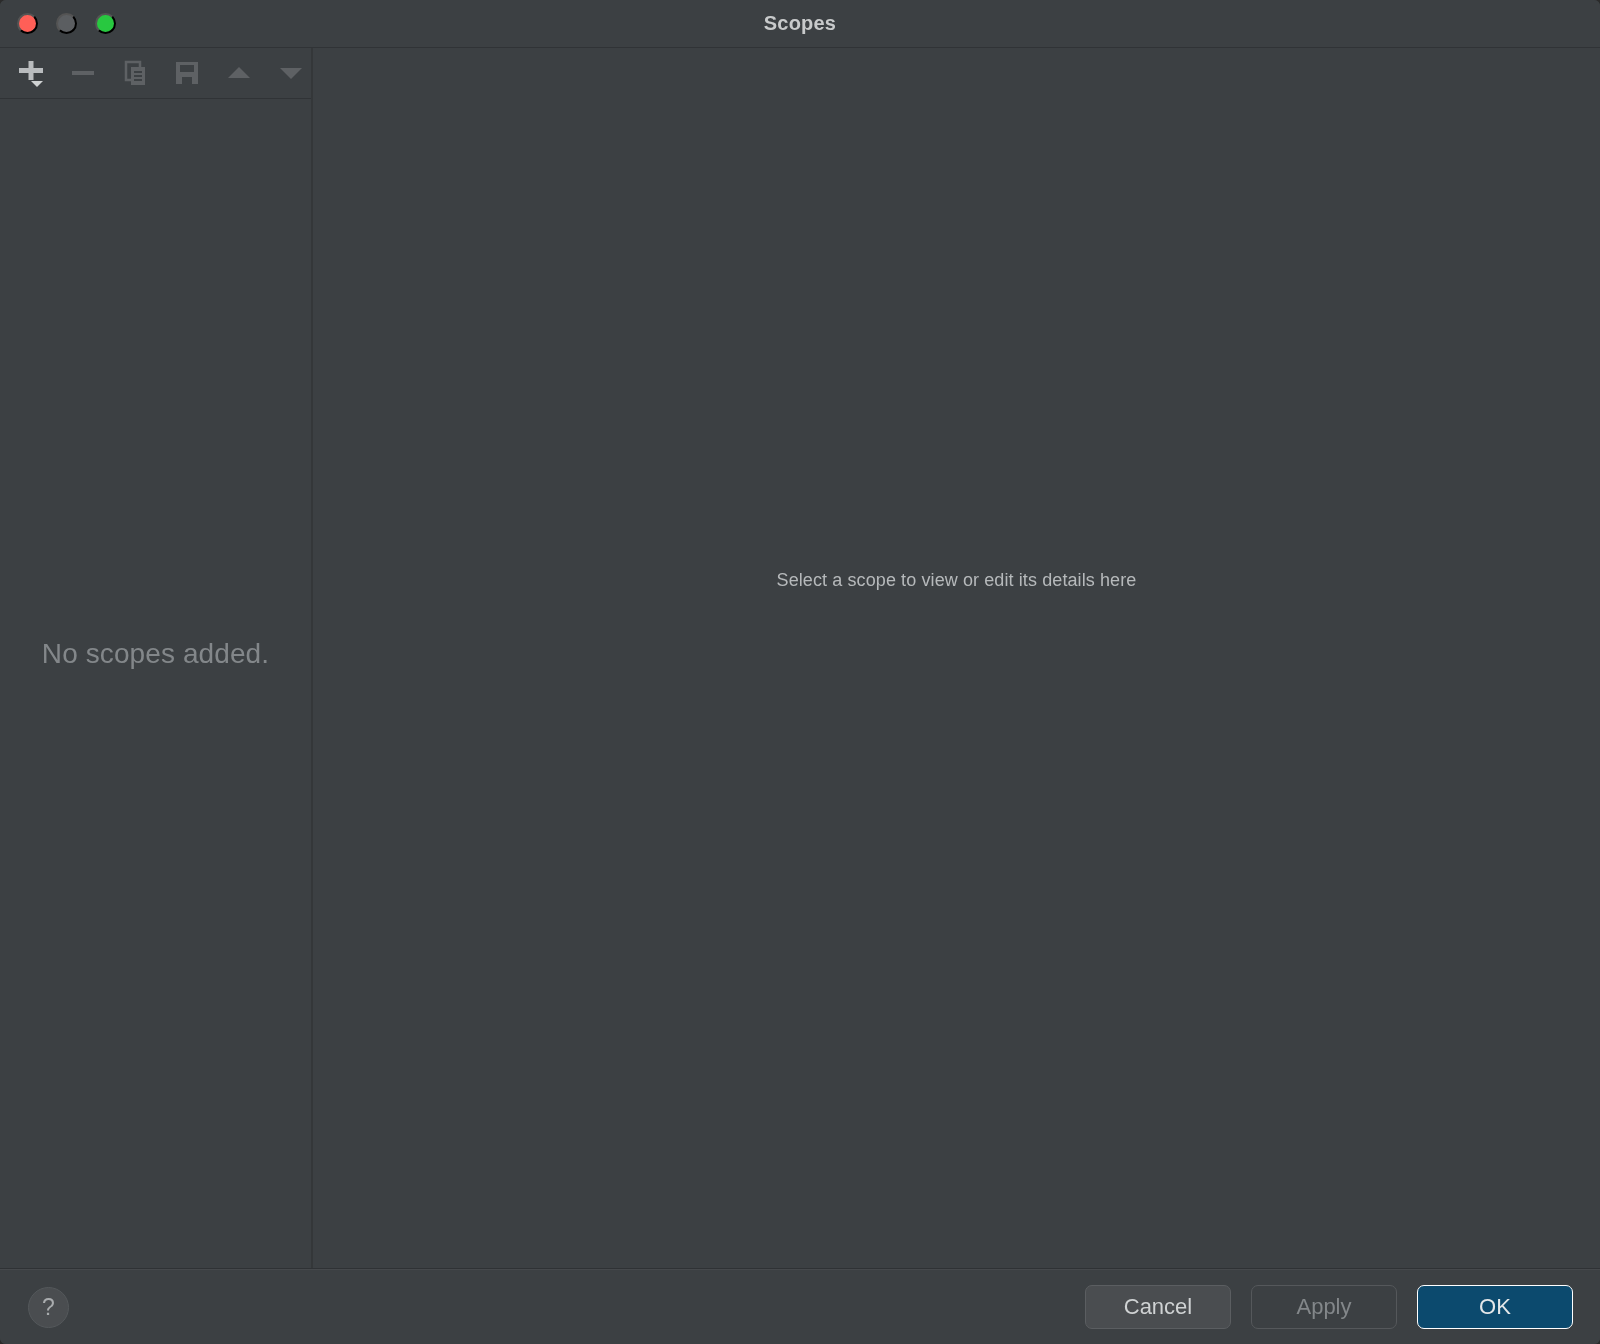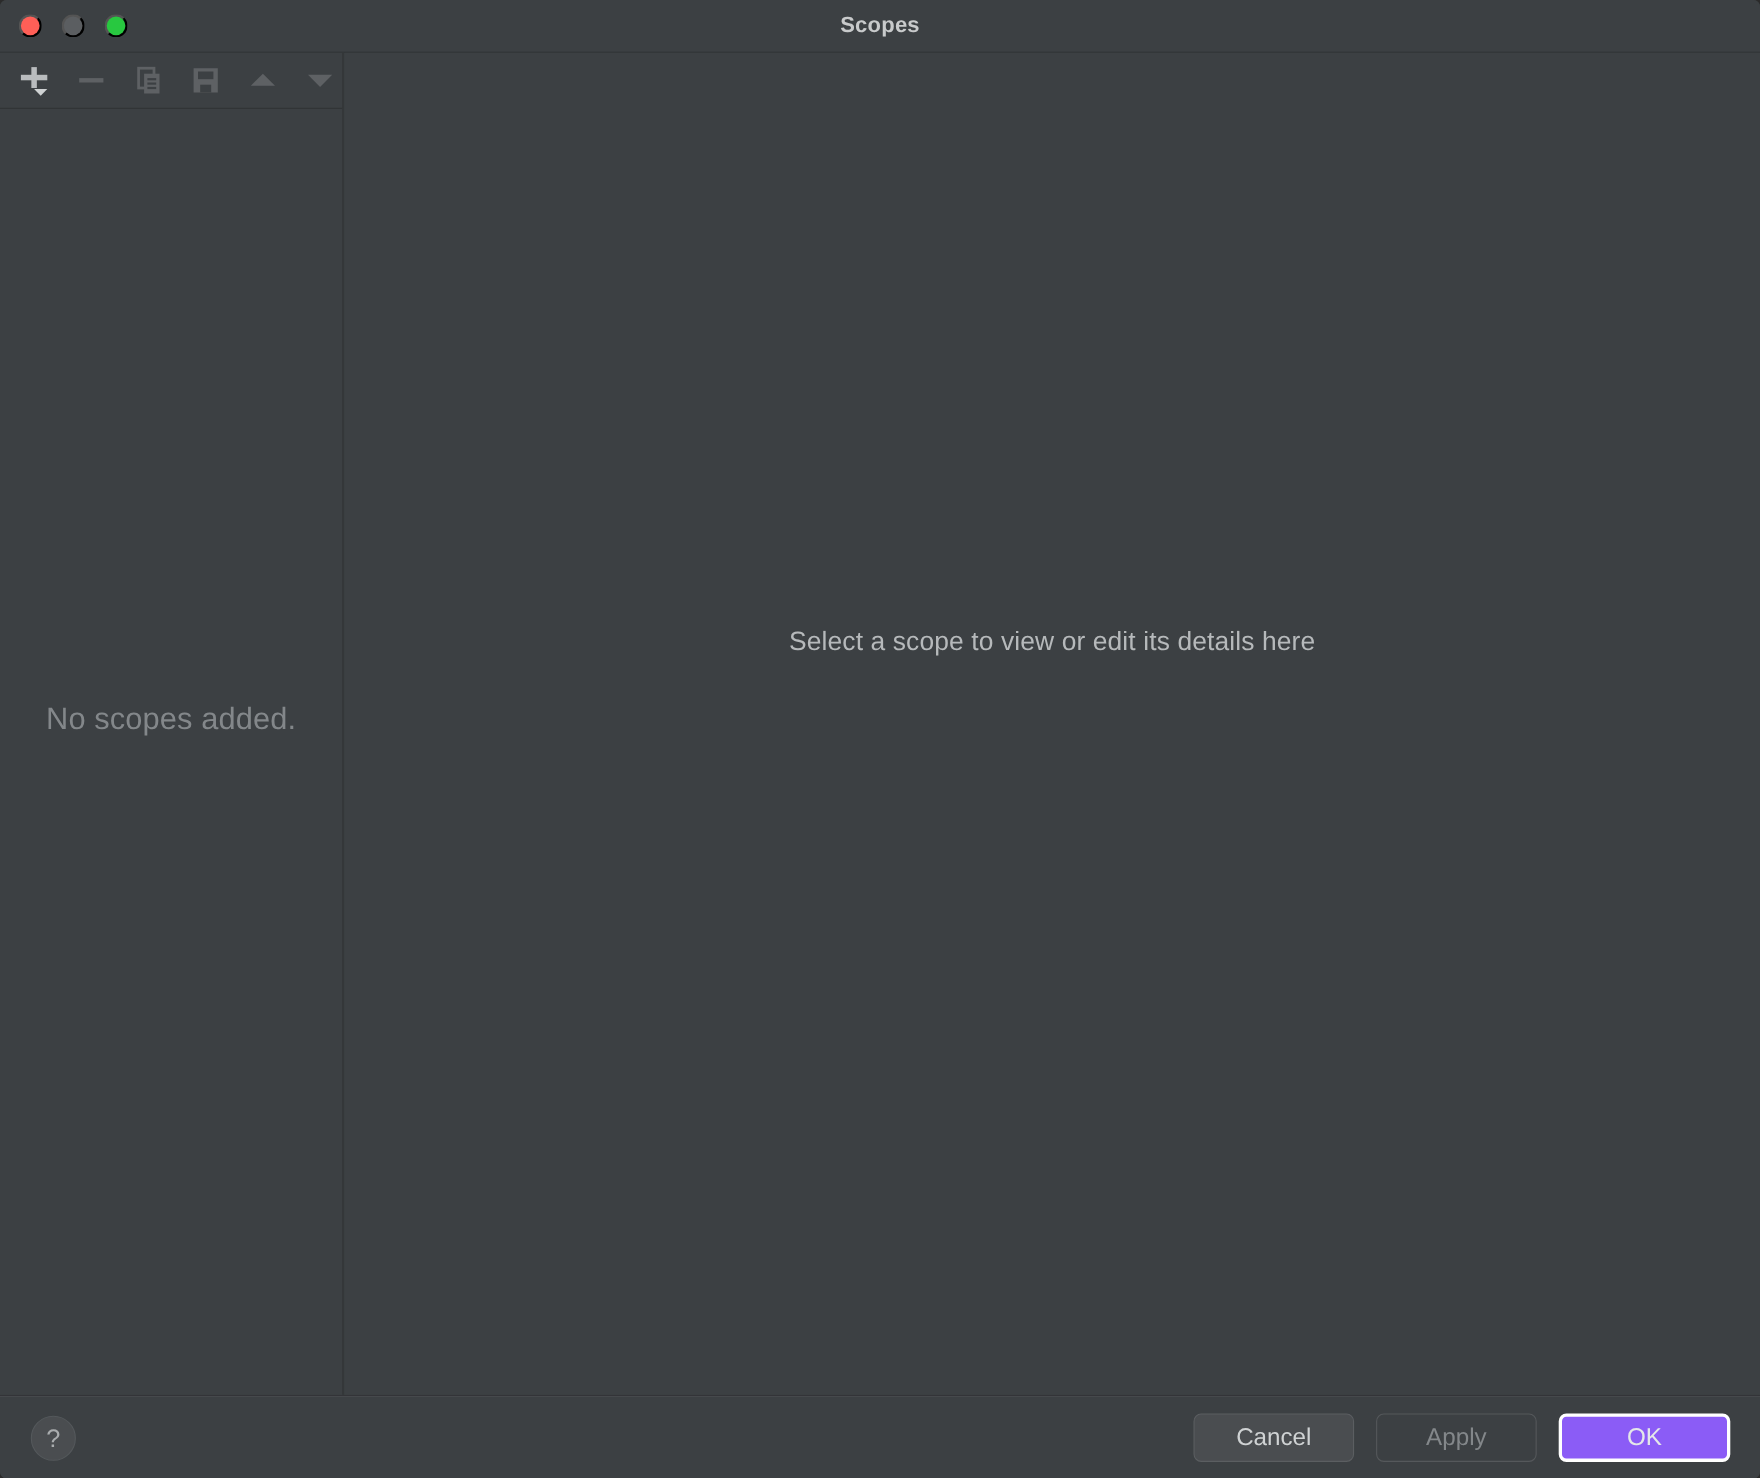--- a/index.html
+++ b/index.html
@@ -117,21 +117,21 @@
     flex: 1 1 auto;
     display: flex;
     align-items: flex-start;
     justify-content: center;
     background: #3c4043;
     position: relative;
   }
   .detail-placeholder {
     margin-top: 522px;
     color: #b6b9bb;
-    font-size: 24px;
+    font-size: 18px;
     letter-spacing: 0.1px;
     white-space: nowrap;
   }
 
   
   .footer {
     height: 75px;
     flex: 0 0 75px;
     background: #3c4043;
     display: flex;
@@ -174,22 +174,22 @@
     border: 1px solid #5b5e61;
     color: #cfd2d3;
     margin-left: 33px;
   }
   .btn.disabled {
     background: transparent;
     border: 1px solid #55585b;
     color: #83878a;
   }
   .btn.primary {
-    background: #8b5cf6;
-    border: 3px solid #ffffff;
+    background: #0c4a6e;
+    border: 1px solid #ffffff;
     color: #e4e7e9;
     min-width: 156px;
   }
 </style>
 </head>
 <body>
 
 <div class="window">
 
   <div class="titlebar">

